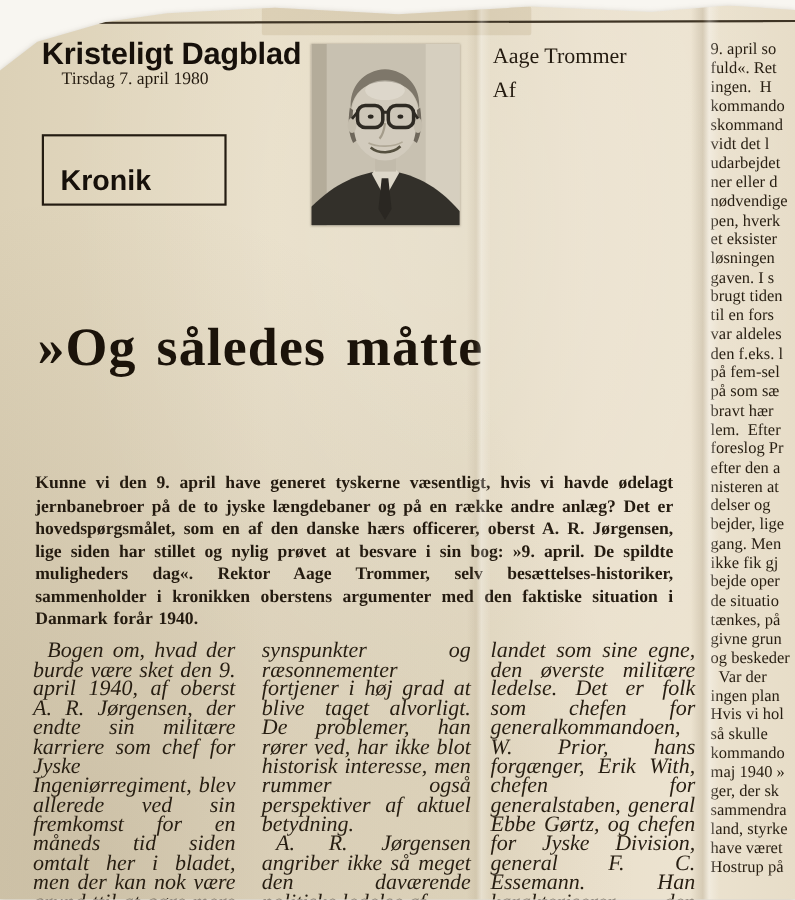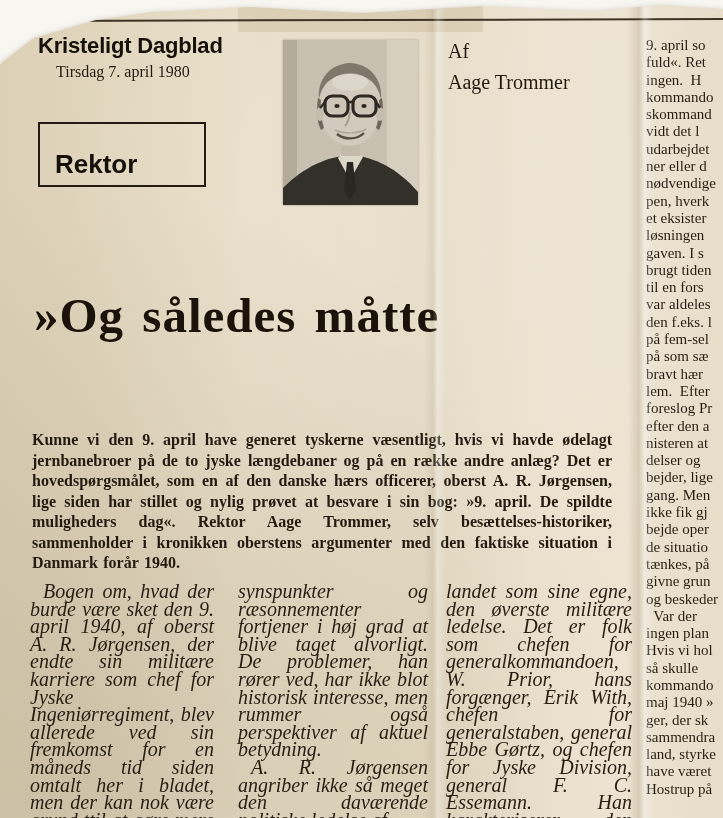--- a/index.html
+++ b/index.html
@@ -19,21 +19,21 @@
     clip-path:polygon(0 64px,34px 38px,96px 20px,152px 12px,250px 7px,362px 13px,482px 6px,592px 11px,662px 5px,723px 9px,723px 818px,0 818px);
   }
   .crease{position:absolute;top:0;bottom:0;pointer-events:none;}
   .crease-1{left:424px;width:22px;background:linear-gradient(90deg,transparent,rgba(120,100,65,.10) 40%,rgba(255,255,255,.28) 62%,transparent);}
   .crease-2{left:628px;width:26px;background:linear-gradient(90deg,transparent,rgba(110,90,55,.17) 42%,rgba(255,255,255,.30) 64%,transparent);}
   .tape{position:absolute;left:238px;top:6px;width:245px;height:26px;background:rgba(170,145,100,.20);border-radius:2px;}
   .rule-top{position:absolute;left:36px;right:0;top:19px;height:2px;background:#3e3425;transform:rotate(-.15deg);}
   .masthead-title{
     position:absolute;left:38px;top:33px;
     font-family:"Liberation Sans","DejaVu Sans",sans-serif;
-    font-weight:bold;font-size:22px;letter-spacing:-.2px;color:#16100a;
+    font-weight:bold;font-size:28px;letter-spacing:-.2px;color:#16100a;
   }
   .masthead-date{position:absolute;left:39px;top:63px;font-size:16px;color:#241b10;margin-left:17px;}
   .kronik-box{
     position:absolute;left:38px;top:122px;width:168px;height:65px;
     border:2.5px solid #241c12;box-sizing:border-box;
   }
   .kronik-label{
     position:absolute;left:15px;bottom:5px;
     font-family:"Liberation Sans","DejaVu Sans",sans-serif;
     font-weight:bold;font-size:26px;color:#16100a;
@@ -69,21 +69,21 @@
   <div class="paper-wrap">
     <div class="paper">
 
       <div class="tape"></div>
       <div class="rule-top"></div>
 
       <div class="masthead-title">Kristeligt Dagblad</div>
       <div class="masthead-date">Tirsdag 7. april 1980</div>
 
       <div class="kronik-box">
-        <div class="kronik-label">Rektor</div>
+        <div class="kronik-label">Kronik</div>
       </div>
 
       <div class="photo">
         <svg width="135" height="165" viewBox="0 0 135 165">
           <rect x="0" y="0" width="135" height="165" fill="#c8c1b1"></rect>
           <rect x="104" y="0" width="31" height="165" fill="#d6cfbf"></rect>
           <rect x="0" y="0" width="14" height="165" fill="#b4ac9a"></rect>
 
           <path d="M0,165 L0,148 C22,126 44,117 67,115 C92,117 114,128 135,152 L135,165 Z" fill="#33302a"></path>
 
@@ -113,22 +113,22 @@
           <path d="M67,72 C66,80 64,84 62,86" stroke="#a49c8b" stroke-width="2" fill="none"></path>
 
           <path d="M54,94 C61,100 74,100 81,93" stroke="#55503f" stroke-width="2.4" fill="none"></path>
           <path d="M52,90 C60,94 75,94 83,89" stroke="#b0a896" stroke-width="1.5" fill="none"></path>
 
           <ellipse cx="67" cy="42" rx="18" ry="9" fill="rgba(235,230,220,0.45)"></ellipse>
         </svg>
       </div>
 
       <div class="byline">
+        <div>Aage Trommer</div>
         <div>Af</div>
-        <div>Aage Trommer</div>
       </div>
 
       <h1 class="headline">
         <span>»Og således måtte</span>
       </h1>
 
       <p class="lead">Kunne vi den 9. april have generet tyskerne væsentligt, hvis vi havde ødelagt jernbanebroer på de to jyske længdebaner og på en række andre anlæg? Det er hovedspørgsmålet, som en af den danske hærs officerer, oberst A. R. Jørgensen, lige siden har stillet og nylig prøvet at besvare i sin bog: »9. april. De spildte muligheders dag«. Rektor Aage Trommer, selv besættelses-historiker, sammenholder i kronikken oberstens argumenter med den faktiske situation i Danmark forår 1940.</p>
 
       <div class="col col1">
         <p class="indent">Bogen om, hvad der burde være sket den 9. april 1940, af oberst A. R. Jørgensen, der endte sin militære karriere som chef for Jyske Ingeniørregiment, blev allerede ved sin fremkomst for en måneds tid siden omtalt her i bladet, men der kan nok være grund ttil at gøre mere ud af den. Forfatterens</p>

